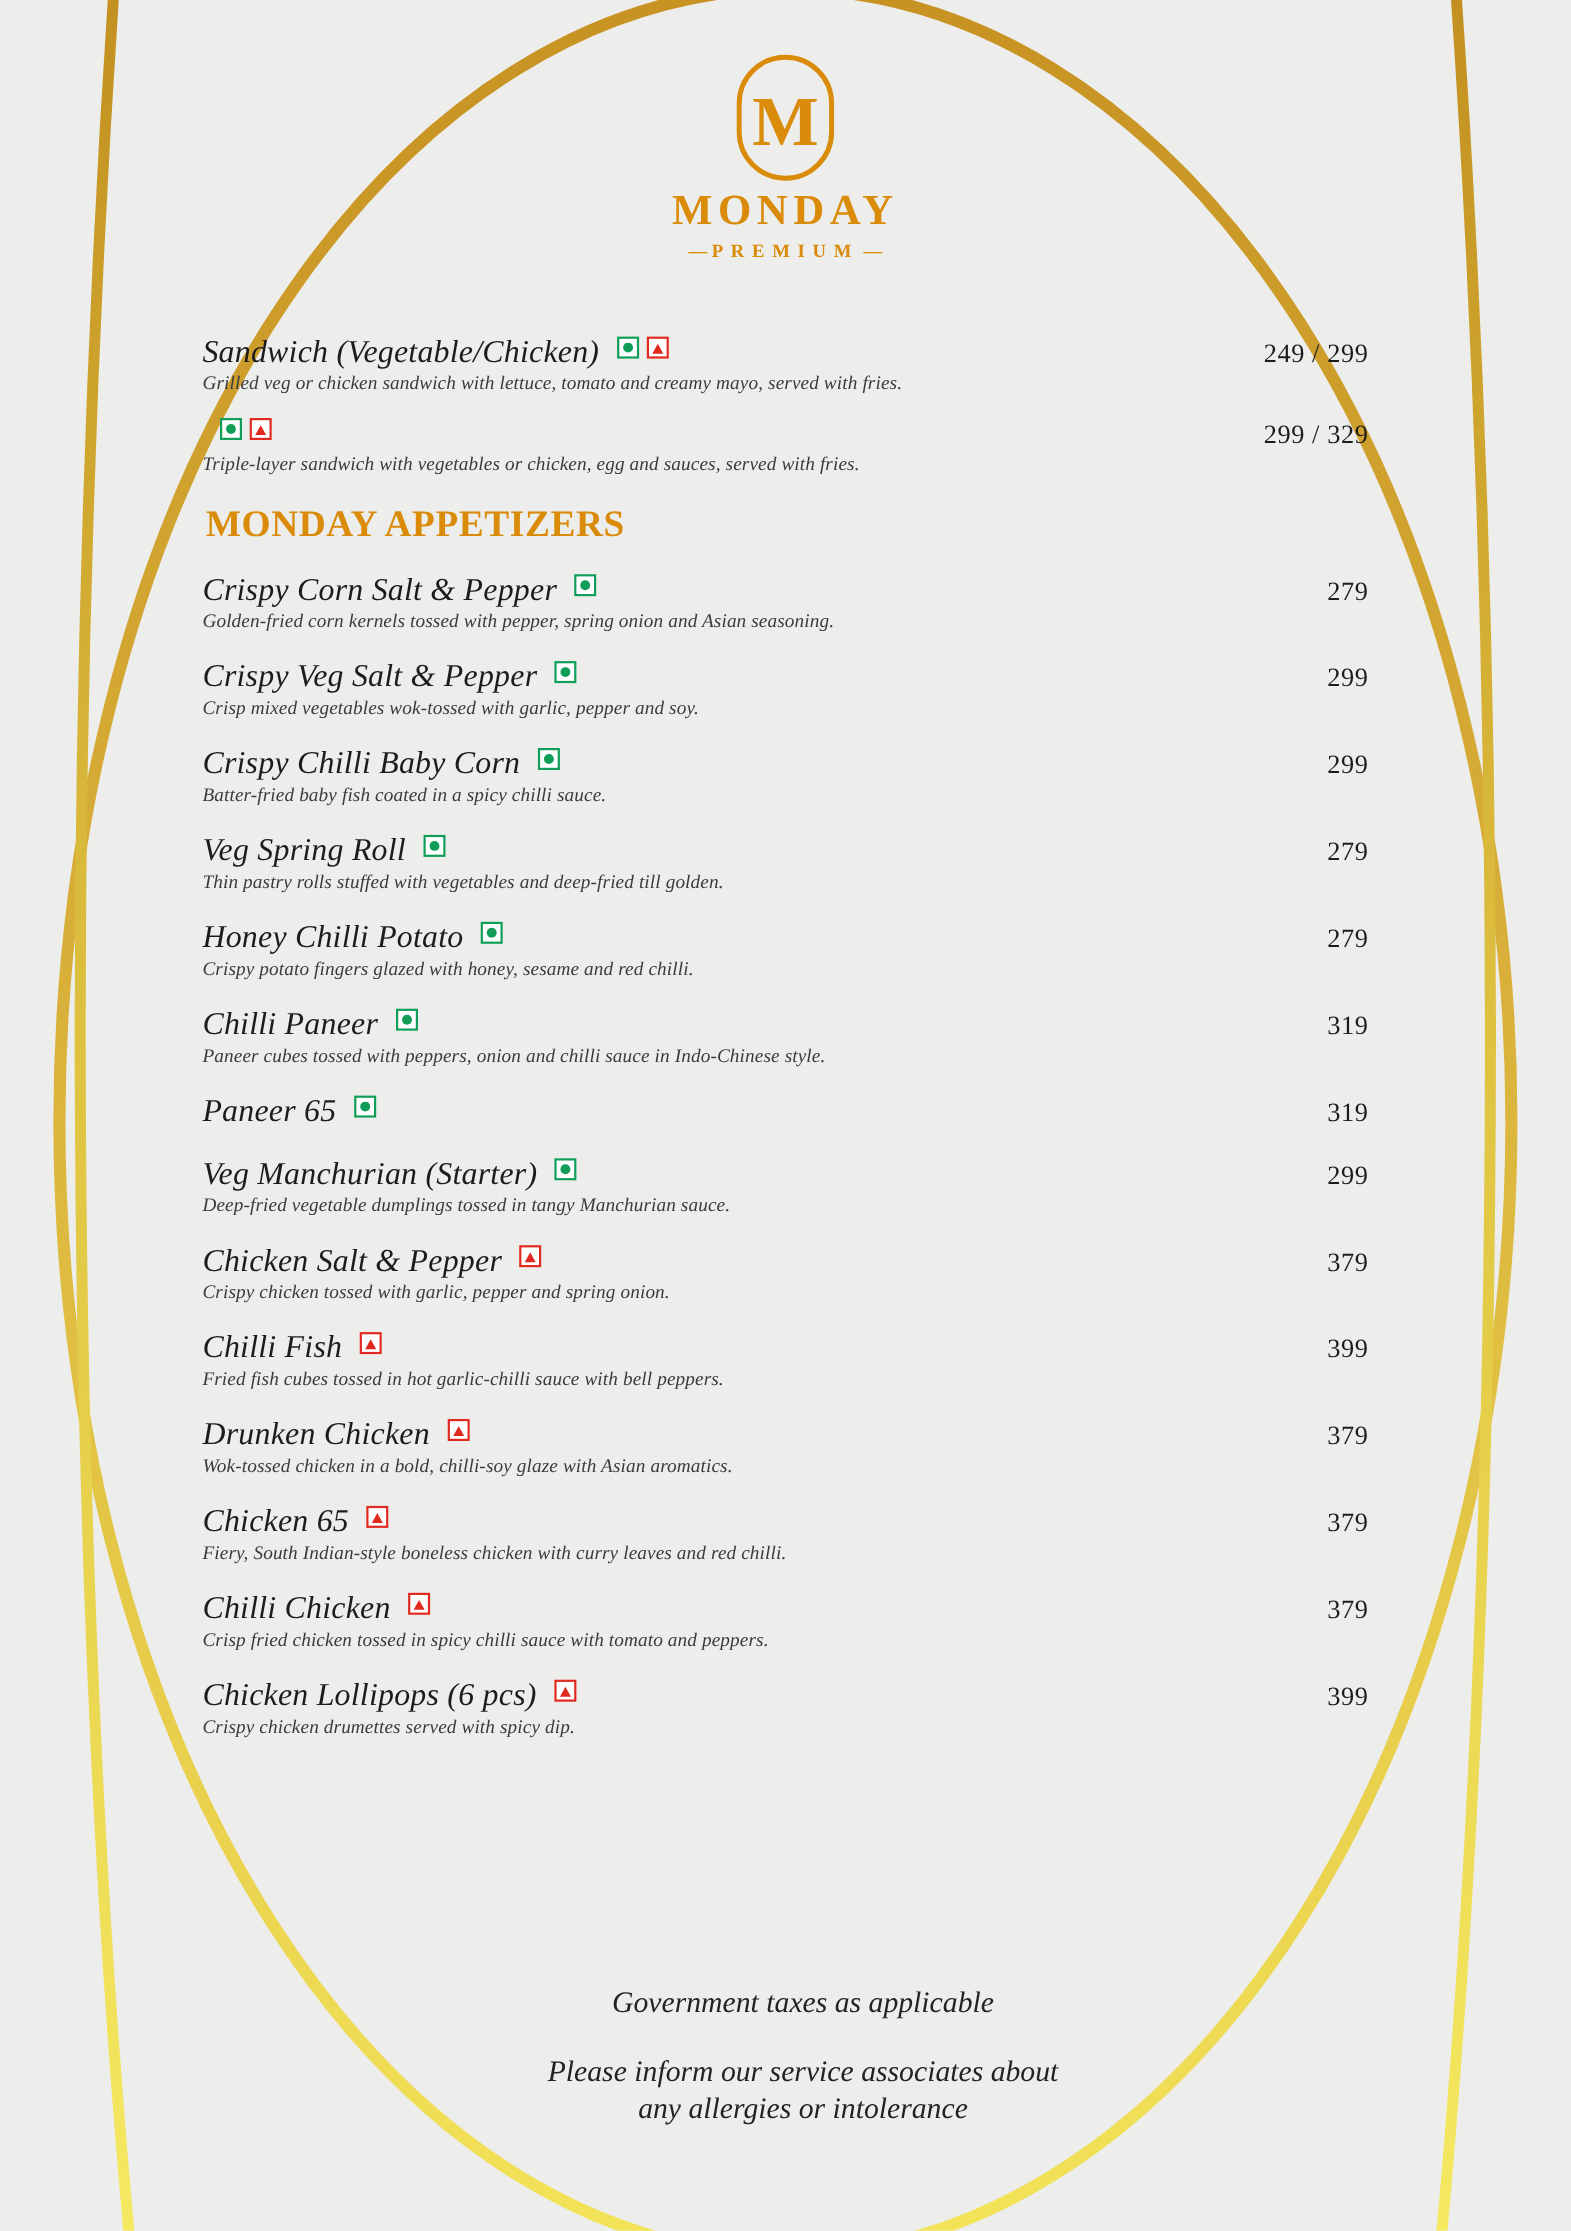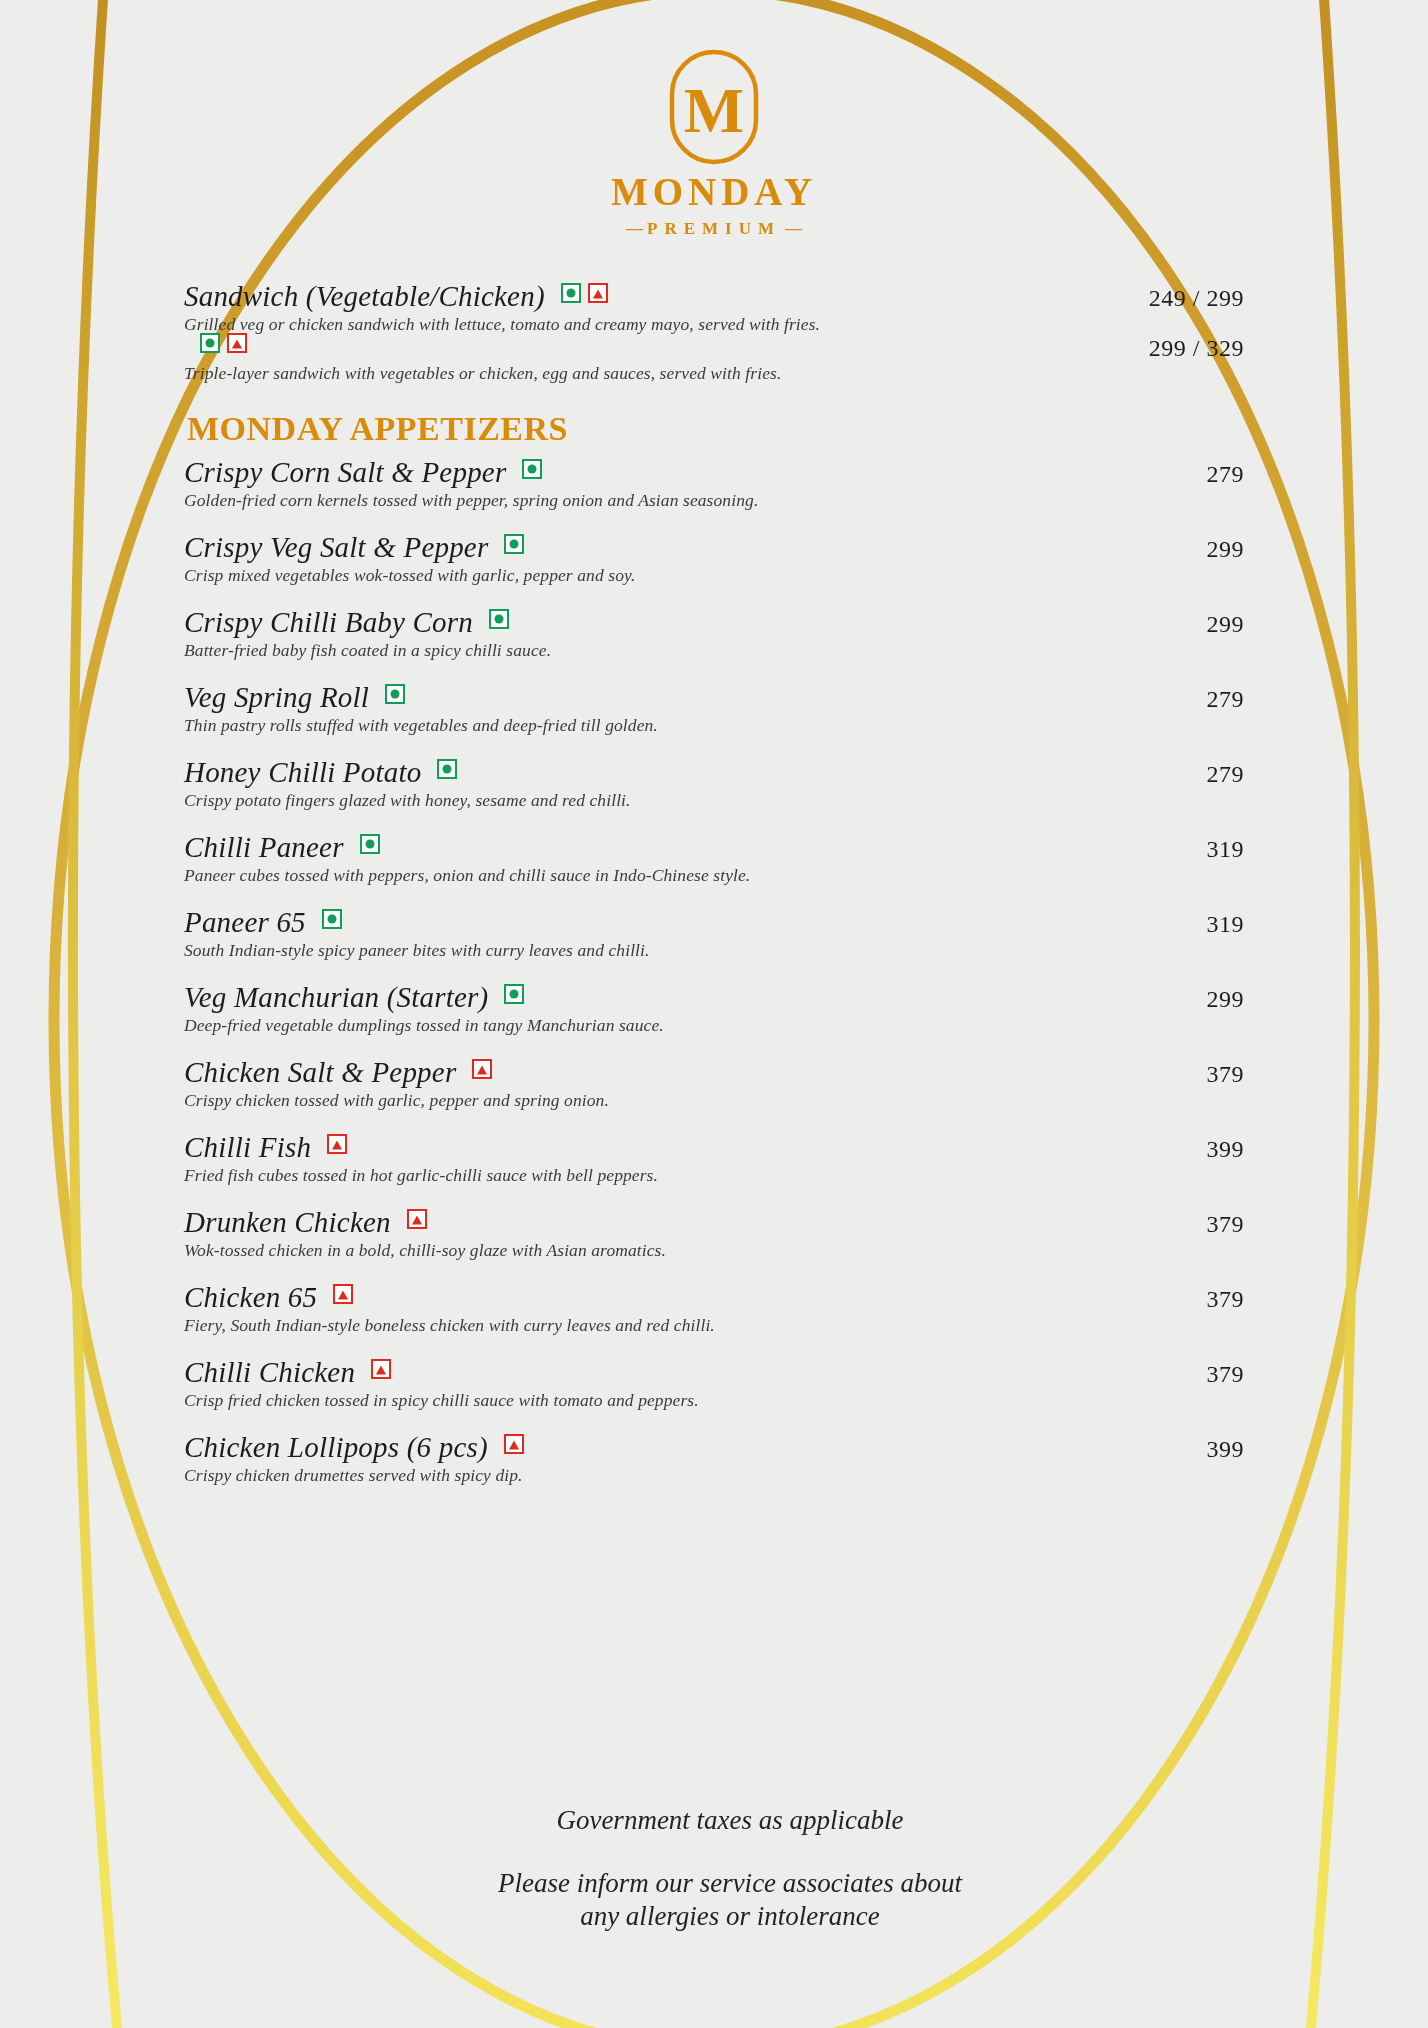--- a/index.html
+++ b/index.html
@@ -81,20 +81,21 @@
     margin: 26px 0 8px 3px;
   }
 
   .item {
     margin-bottom: 2px;
   }
   .item-top {
     display: flex;
     align-items: baseline;
     width: 100%;
+    margin-top: 24px;
   }
   .item-name {
     font-family: "Liberation Serif", "DejaVu Serif", serif;
     font-style: italic;
     font-size: 29px;
     color: #1c1c1c;
     white-space: nowrap;
     letter-spacing: 0.2px;
   }
   .badges {
@@ -305,21 +306,20 @@
           <div class="item-desc">Paneer cubes tossed with peppers, onion and chilli sauce in Indo-Chinese style.</div>
         </div>
         <div class="item spaced">
           <div class="item-top">
             <span class="item-name">Paneer 65</span>
             <span class="badges">
               <span class="badge veg"></span>
             </span>
             <span class="item-price">319</span>
           </div>
-          <div class="item-desc">South Indian-style spicy paneer bites with curry leaves and chilli.</div>
         </div>
         <div class="item spaced">
           <div class="item-top">
             <span class="item-name">Veg Manchurian (Starter)</span>
             <span class="badges">
               <span class="badge veg"></span>
             </span>
             <span class="item-price">299</span>
           </div>
           <div class="item-desc">Deep-fried vegetable dumplings tossed in tangy Manchurian sauce.</div>

